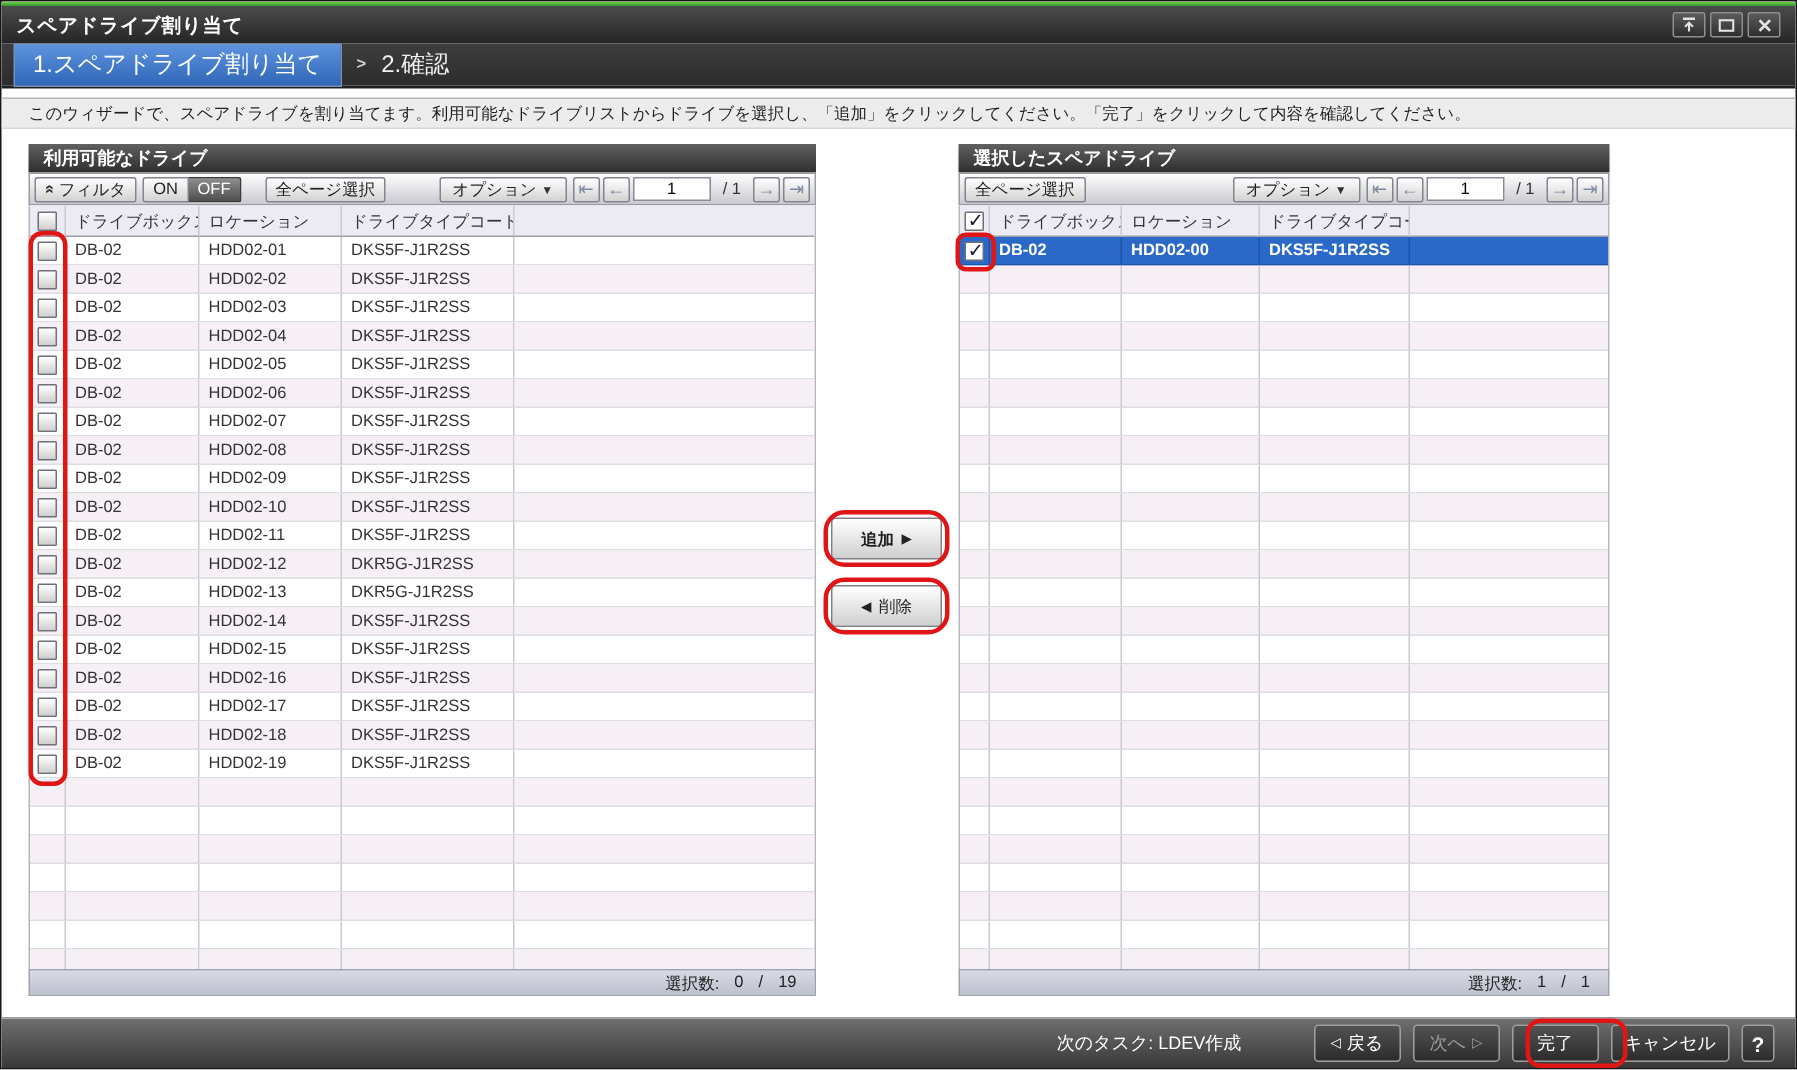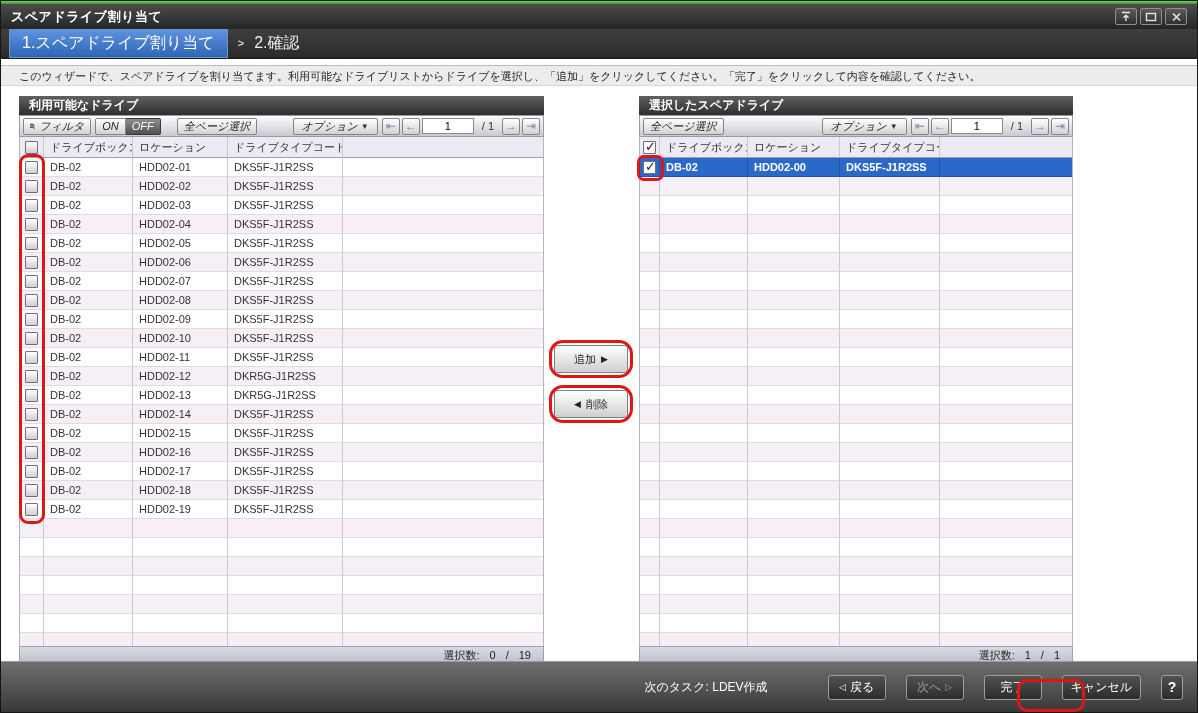--- a/index.html
+++ b/index.html
@@ -29,21 +29,21 @@
 
   .panel { position:absolute; top:95px; height:568px; }
   .left-panel  { left:18px;  width:525px; }
   .right-panel { left:638px; width:434px; }
   .panel-title { height:19px; background:linear-gradient(#606060,#2e2e2e); color:#fff;
     font-size:12px; font-weight:bold; display:flex; align-items:center; padding:0 10px; }
   .panel-toolbar { height:22px; background:linear-gradient(#fdfdfd,#c9cad1); border:1px solid #9a9aa2;
     display:flex; align-items:center; gap:4px; padding:0 3px; }
   .tbtn { height:17px; background:linear-gradient(#ffffff,#d2d2d2); border:1px solid #84848e; border-radius:2px;
     font-size:11px; color:#1f1f1f; display:inline-flex; align-items:center; gap:3px; padding:0 6px;
-    font-family:inherit; cursor:pointer; white-space:nowrap;font-style:italic; }
+    font-family:inherit; cursor:pointer; white-space:nowrap; }
   .onoff { display:inline-flex; }
   .onoff .tbtn { border-radius:0; }
   .onoff .tbtn:first-child { border-radius:2px 0 0 2px; }
   .onoff .tbtn:last-child { border-radius:0 2px 2px 0; border-left:none; }
   .tbtn.pressed { background:linear-gradient(#8d8d8d,#4f4f4f); color:#fff; border-color:#3a3a3a; }
   .gap8 { width:8px; }
   .opt-btn { margin-left:auto; padding:0 8px; }
   .caret { font-size:8px; color:#333; }
   .chevrons { display:inline-block; transform:rotate(90deg); font-weight:bold; font-size:11px; color:#333; }
   .pager { display:inline-flex; align-items:center; gap:2px; }
@@ -73,27 +73,27 @@
   .cb.checked::after { content:"✓"; position:absolute; top:-3px; left:1px; font-size:13px; font-weight:bold; color:#16162c; }
 
   .panel-footer { position:absolute; bottom:0; left:0; right:0; height:18px;
     background:linear-gradient(#d8dae3,#bec1ce); border:1px solid #9fa2ae;
     display:flex; align-items:center; justify-content:flex-end; font-size:11px; color:#222; padding:0 12px; }
   .panel-footer span { margin-left:10px; }
 
   .mid-btn { position:absolute; width:74px; height:28px; background:linear-gradient(#ffffff,#cfcfcf);
     border:1px solid #7f7f88; border-radius:3px; font-size:11px; color:#1f1f1f; font-family:inherit;
     display:flex; align-items:center; justify-content:center; gap:5px; cursor:pointer; }
-  .add-btn { left:553px; top:344px; }
+  .add-btn { left:553px; top:344px;font-weight:bold; }
   .remove-btn { left:553px; top:389px; }
   .tri-s { font-size:9px; color:#222; }
 
-  .bottom-bar { position:absolute; left:0; right:0; bottom:0; height:51px;
+  .bottom-bar { position:absolute; left:0; right:0; bottom:0; height:34px;
     background:linear-gradient(#6f6f6f,#383838); border-top:1px solid #9a9a9a;
-    display:flex; align-items:center; justify-content:flex-end; gap:20px; padding:0 14px; }
+    display:flex; align-items:center; justify-content:flex-end; gap:8px; padding:0 14px; }
   .next-task { color:#fff; font-size:12px; margin-right:40px; }
   .bbtn { min-width:58px; height:25px; background:linear-gradient(#525252,#2c2c2c); border:1px solid #9d9d9d;
     border-radius:3px; color:#fff; font-size:12px; font-family:inherit; display:inline-flex; align-items:center;
     justify-content:center; gap:4px; cursor:pointer; padding:0 8px; }
   .bbtn .tri { font-size:9px; }
   .bbtn.disabled { color:#9c9c9c; }
   .bbtn.cancel { min-width:66px; }
   .bbtn.help { min-width:22px; width:22px; padding:0; font-weight:bold; font-size:14px; }
 
   .annot { position:absolute; border:3px solid var(--annotation-red,#e01616); border-radius:10px; pointer-events:none; }

